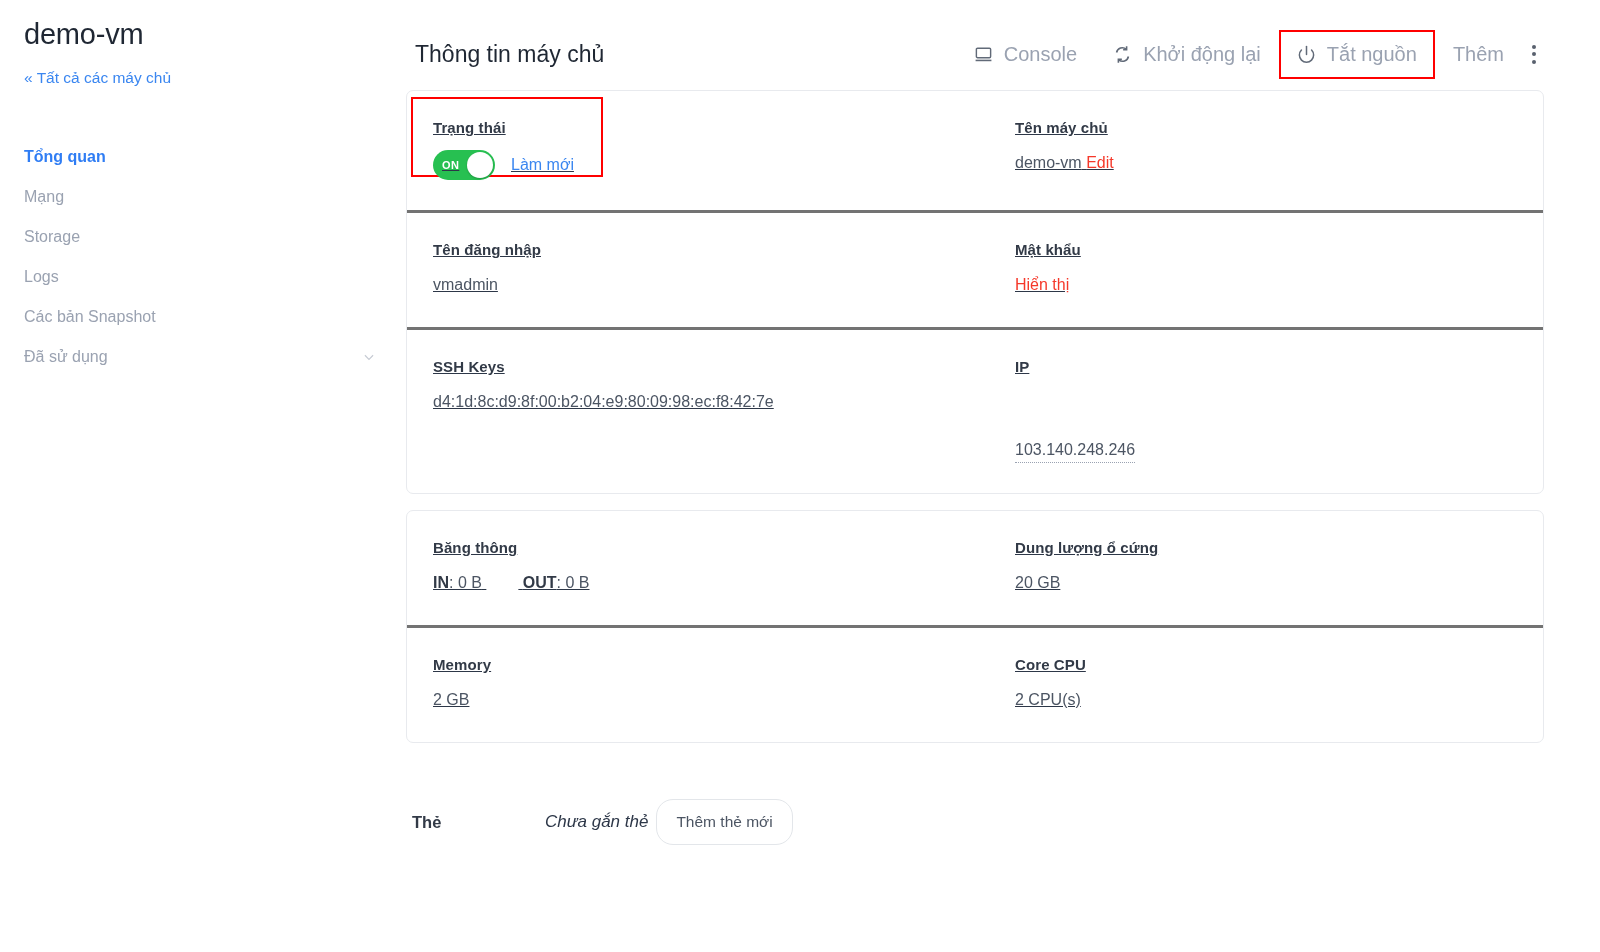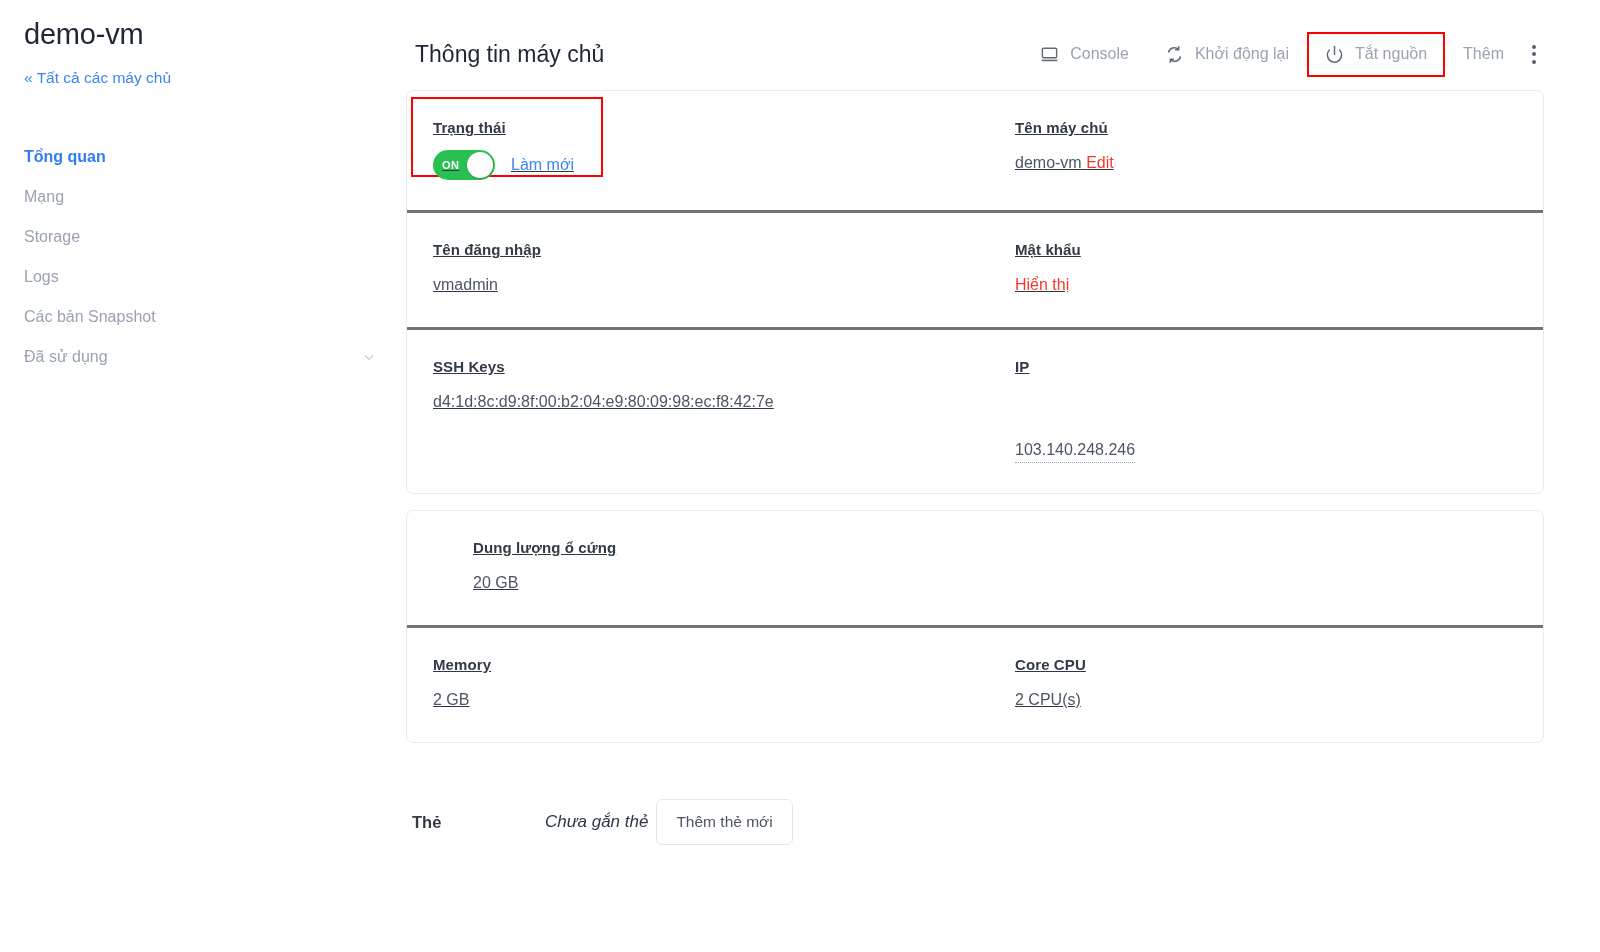--- a/index.html
+++ b/index.html
@@ -77,21 +77,21 @@
   .actions {
     display: flex;
     align-items: center;
     gap: 0;
   }
   .action-btn {
     display: flex;
     align-items: center;
     gap: 11px;
     padding: 13px 18px;
-    font-size: 16px;
+    font-size: 20px;
     color: #9aa2b1;
     cursor: pointer;
     white-space: nowrap;
     background: none;
     border: 0;
     font-family: inherit;
   }
   .action-btn .ic { width: 19px; height: 19px; flex: 0 0 auto; color: #616a78; }
   .action-btn.highlight {
     border: 2.5px solid #ff0000;
@@ -209,21 +209,21 @@
     width: 133px;
   }
   .tags-empty {
     font-size: 17px;
     font-style: italic;
     color: #2d3748;
     margin-right: 8px;
   }
   .tag-add-btn {
     border: 1px solid #e3e6ea;
-    border-radius: 6px;
+    border-radius: 17px;
     background: #fff;
     padding: 13px 19px;
     font-size: 15.5px;
     color: #4c5563;
     cursor: pointer;
     font-family: inherit;
   }
 </style>
 </head>
 <body>
@@ -349,20 +349,28 @@
             <span class="ip-val">103.140.248.246</span>
           </div>
         </div>
       </div>
     </div>
 
     <div class="card">
 
 
       <div class="row">
+        <div class="cell">
+          <div class="lbl">Băng thông</div>
+          <div class="val">
+            <span class="bw-item">IN</span><span>: 0 B</span>
+            <span class="bw-sep"></span>
+            <span class="bw-item">OUT</span><span>: 0 B</span>
+          </div>
+        </div>
         <div class="cell second">
           <div class="lbl">Dung lượng ổ cứng</div>
           <div class="val">20 GB</div>
         </div>
       </div>
 
       <div class="row">
         <div class="cell">
           <div class="lbl">Memory</div>
           <div class="val">2 GB</div>

